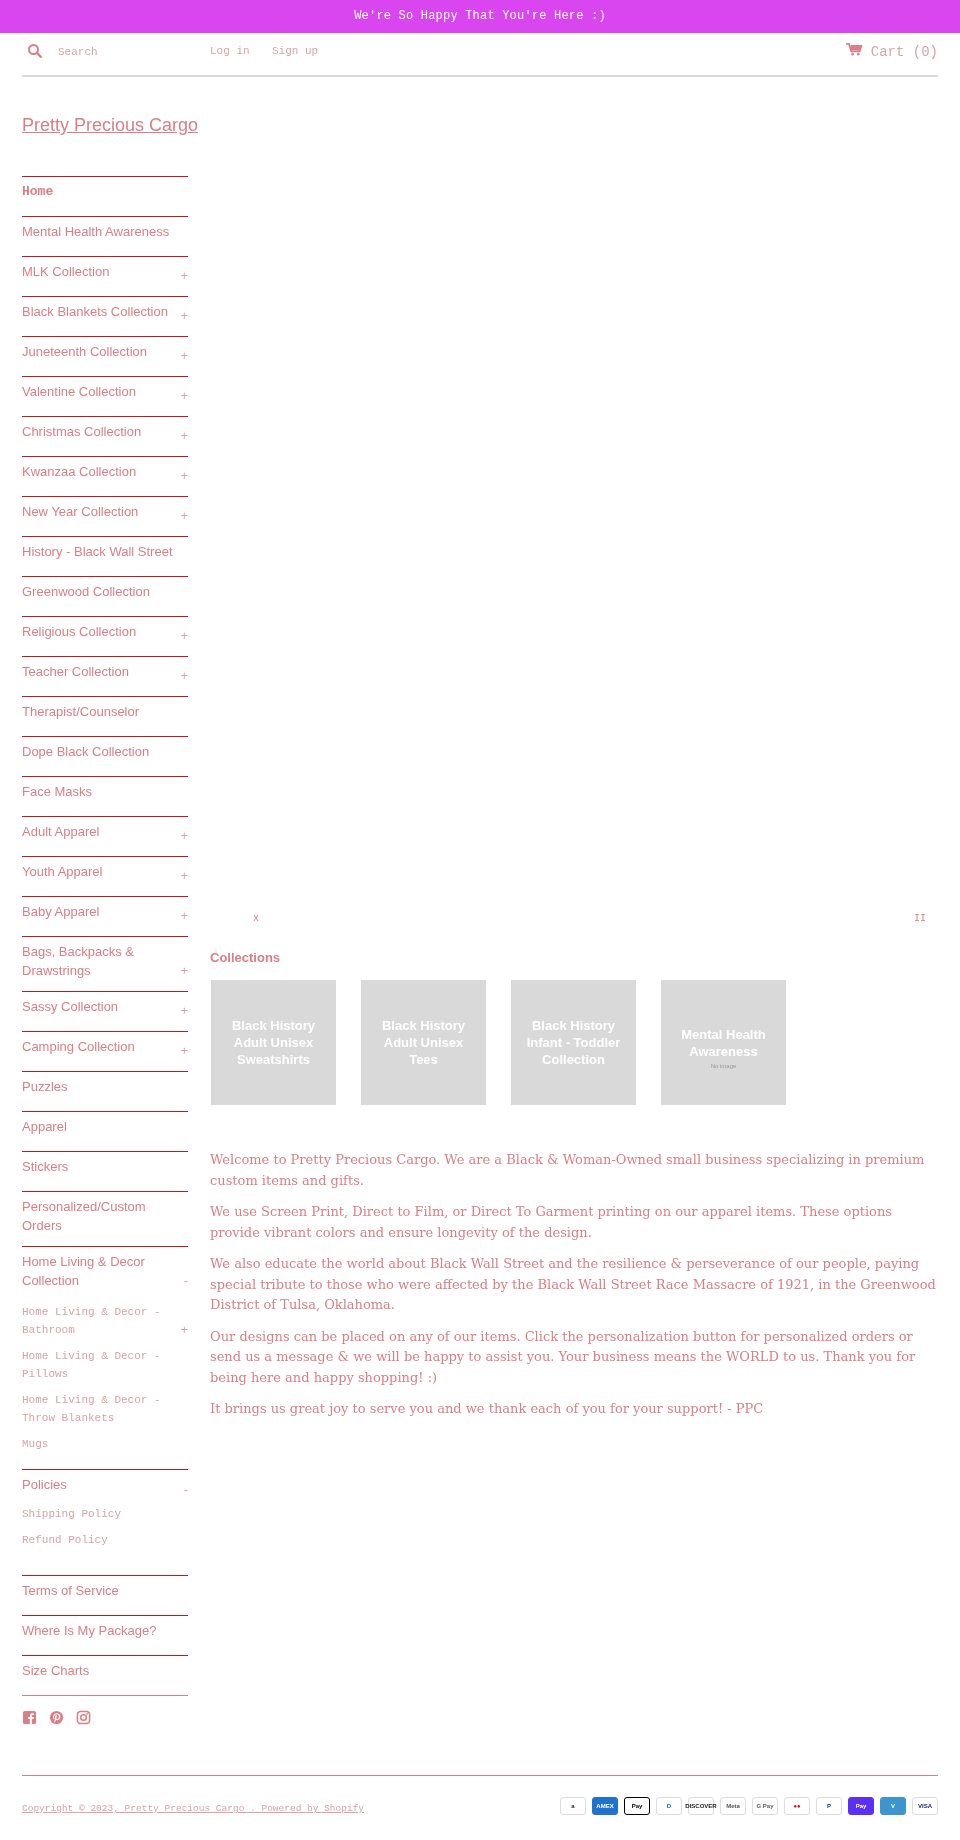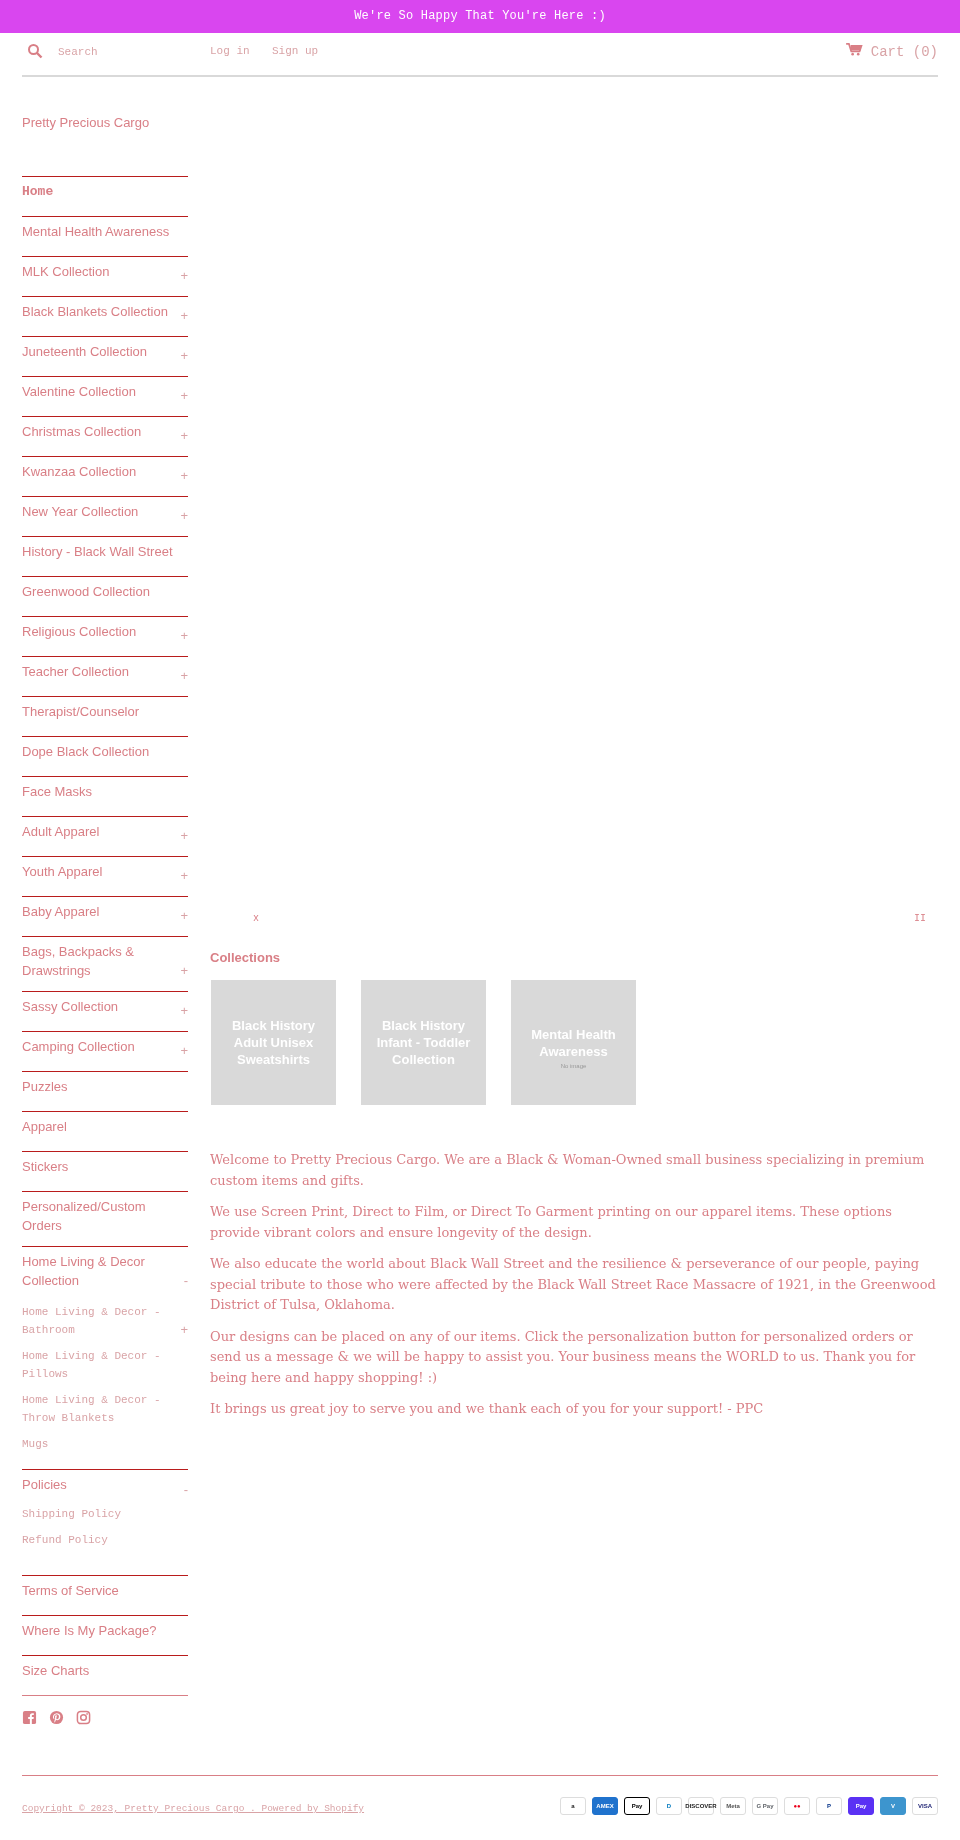--- a/index.html
+++ b/index.html
@@ -8,21 +8,21 @@
 
   .announce { position:absolute; left:0; top:0; width:960px; height:33px; background:#d946ef; color:#fff; font-size:12px; text-align:center; line-height:33px; letter-spacing:0.2px; }
 
   .topbar { position:absolute; left:22px; top:33px; width:916px; height:44px; border-bottom:2px solid #d9d9d9; }
   .search-icon { position:absolute; left:5px; top:10px; width:16px; height:16px; }
   .search-input { position:absolute; left:36px; top:10px; width:150px; height:18px; border:none; outline:none; font-family:"Liberation Mono", monospace; font-size:11px; color:#d97f86; background:transparent; }
   .search-input::placeholder { color:#d9a3a6; }
   .top-link { position:absolute; top:12px; font-size:11px; color:#d9a3a6; text-decoration:none; }
   .cart { position:absolute; right:0; top:10px; display:flex; align-items:center; gap:8px; font-size:14px; color:#d9a3a6; }
 
-  .brand { position:absolute; left:22px; top:115px; font-family:"Liberation Sans", sans-serif; font-size:13px; color:#d97f86; }
+  .brand { position:absolute; left:22px; top:115px; font-family:"Liberation Sans", sans-serif; font-size:18px; color:#d97f86;text-decoration:underline; }
 
   .sidebar { position:absolute; left:22px; top:176px; width:166px; }
   .nav-item { position:relative; border-top:1px solid #b91c1c; padding:5px 0 11px 0; font-family:"Liberation Sans", sans-serif; font-size:13px; color:#d97f86; line-height:19px; min-height:40px; }
   .nav-item.home { font-weight:bold; font-family:"Liberation Mono", monospace; font-size:13px; }
   .nav-item .plus { position:absolute; right:0; bottom:11px; font-size:13px; color:#d9a3a6; font-family:"Liberation Sans", sans-serif; }
   .nav-item .minus { position:absolute; right:0; font-size:13px; color:#d9a3a6; }
   .sub-list { padding:0 0 4px 0; }
   .sub-item { position:relative; font-family:"Liberation Mono", monospace; font-size:11px; color:#d9a3a6; line-height:18px; padding:2px 0 6px 0; }
   .sub-item .plus { position:absolute; right:0; top:20px; font-size:13px; color:#d9a3a6; font-family:"Liberation Sans", sans-serif; }
   .nav-end { border-top:1px solid #d97f86; }
@@ -158,20 +158,23 @@
 
 <span class="slider-prev">x</span>
 <span class="slider-next">II</span>
 
 <div class="collections-title">Collections</div>
 <div class="coll-grid">
   <a class="coll-card">
       <span>Black History Adult Unisex Sweatshirts</span>
     </a>
   <a class="coll-card">
+      <span>Black History Adult Unisex Tees</span>
+    </a>
+  <a class="coll-card">
       <span>Black History Infant - Toddler Collection</span>
     </a>
   <a class="coll-card">
     <span>Mental Health Awareness</span>
     <span class="noimg">No image</span>
   </a>
 </div>
 
 <div class="desc">
   <p>Welcome to Pretty Precious Cargo. We are a Black &amp; Woman-Owned small business specializing in premium custom items and gifts.</p>

